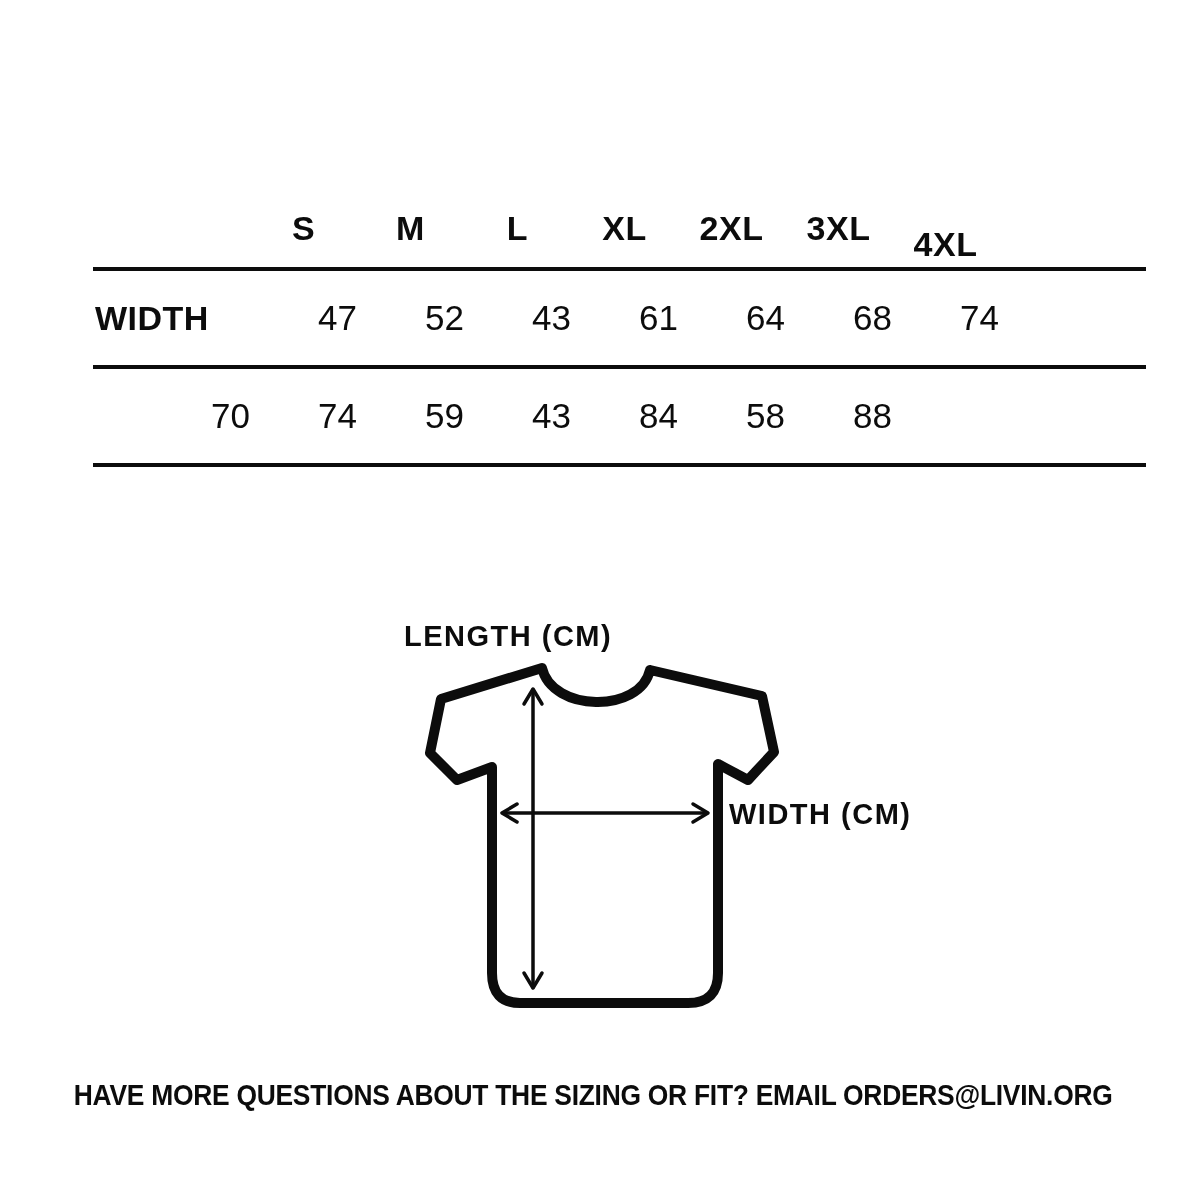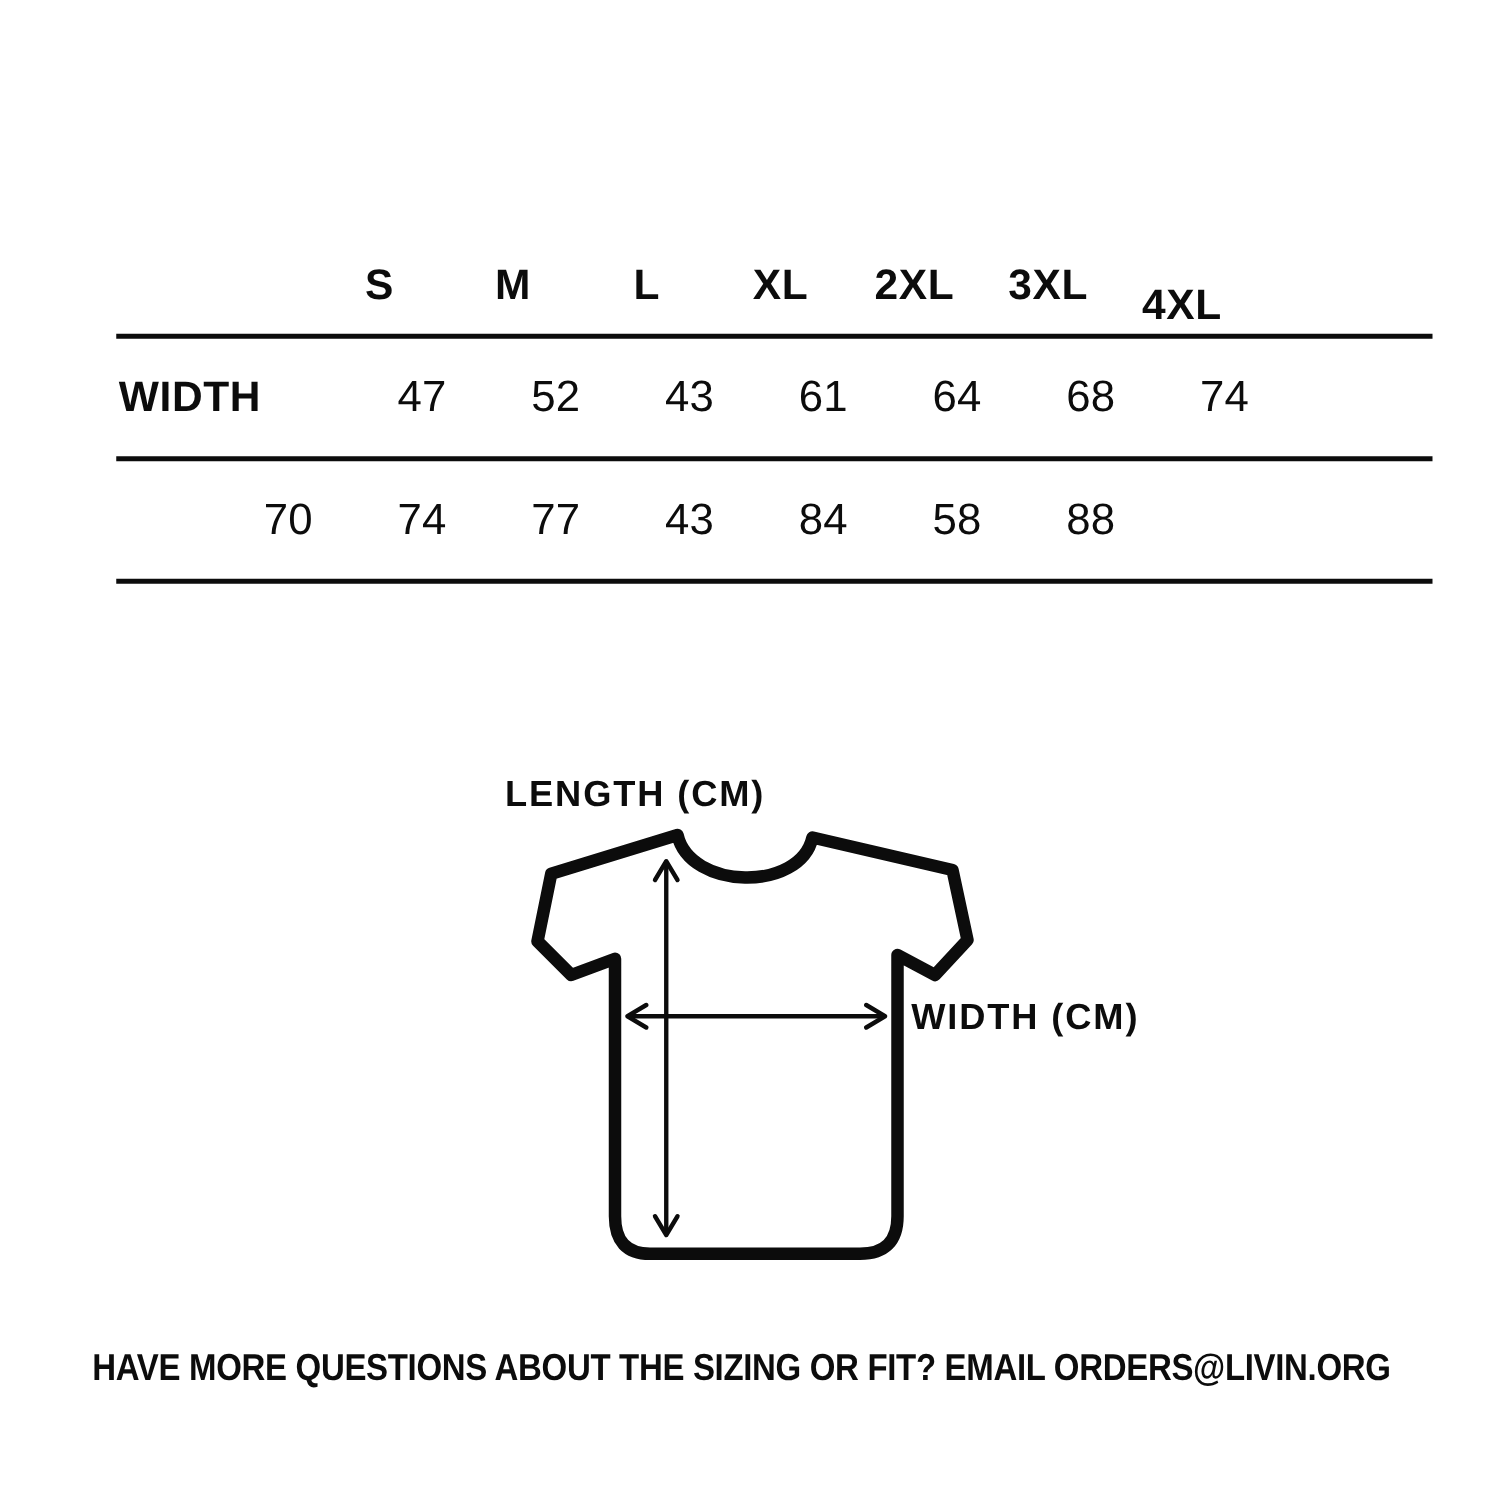--- a/index.html
+++ b/index.html
@@ -111,21 +111,21 @@
       <div class="st-value">61</div>
       <div class="st-value">64</div>
       <div class="st-value">68</div>
       <div class="st-value">74</div>
       <div></div>
     </div>
 
     <div class="st-grid st-row">
       <div class="st-value">70</div>
       <div class="st-value">74</div>
-      <div class="st-value">77</div>
+      <div class="st-value">59</div>
       <div class="st-value">43</div>
       <div class="st-value">84</div>
       <div class="st-value">58</div>
       <div class="st-value">88</div>
       <div></div>
     </div>
 
   </div>
 
   <div class="diagram-label label-length">LENGTH (CM)</div>

